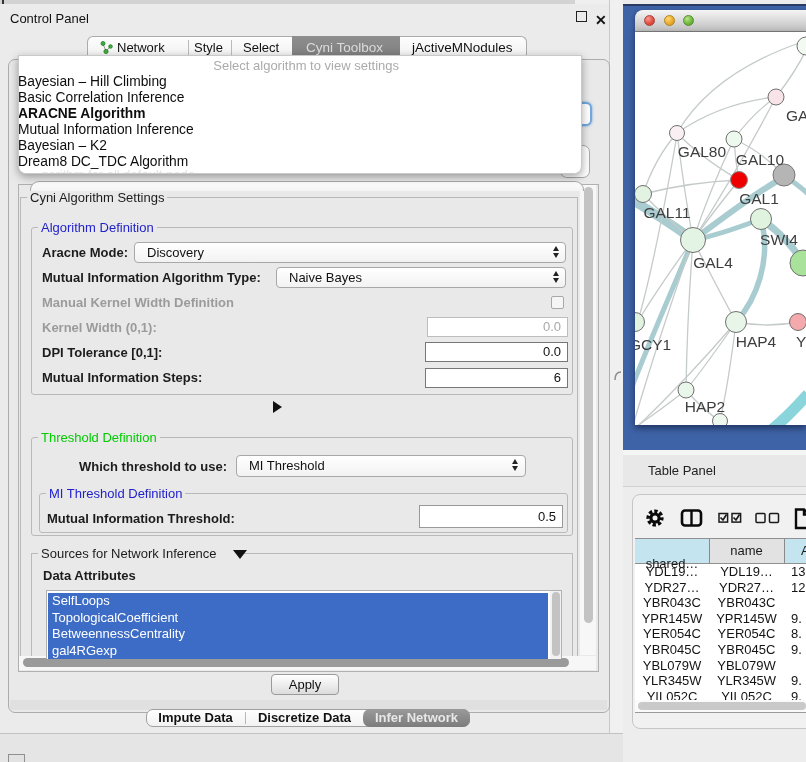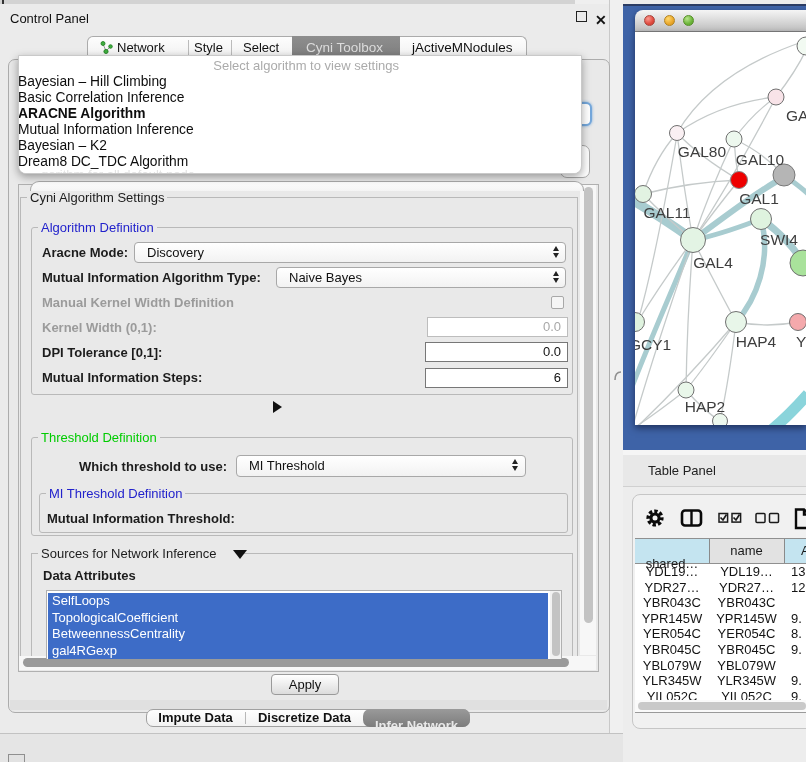--- a/index.html
+++ b/index.html
@@ -103,20 +103,21 @@
   <div class="fst" style="left:38px;top:431px;color:#0c0;">Threshold Definition</div>
 
   <div class="lbl" style="left:79px;top:459px;">Which threshold to use:</div>
   <div class="combo" style="left:236px;top:455px;width:288px;height:20px;line-height:20px;"><span style="margin-left:12px;">MI Threshold</span></div>
   <div class="carr up" style="left:512px;top:459px;"></div>
   <div class="carr dn" style="left:512px;top:466px;"></div>
 
   <div class="fs" style="left:39px;top:493px;width:527px;height:38px;"></div>
   <div class="fst" style="left:46px;top:487px;color:#2222cc;">MI Threshold Definition</div>
   <div class="lbl" style="left:47px;top:511px;">Mutual Information Threshold:</div>
+  <div class="fld" style="left:419px;top:505px;width:136px;height:21px;border:1px solid #999;line-height:21px;color:#111;padding-right:6px;">0.5</div>
 
   <div class="abs" style="left:31px;top:553px;width:540px;height:102px;border:1px solid #b9b9b9;border-bottom:none;"></div>
   <div class="fst" style="left:38px;top:547px;color:#1c1c1c;padding-right:26px;">Sources for Network Inference</div>
   <div class="abs" style="left:233px;top:550px;width:0;height:0;border-left:7px solid transparent;border-right:7px solid transparent;border-top:9px solid #111;"></div>
 
   <div class="lbl" style="left:43px;top:568px;">Data Attributes</div>
   <div class="abs" style="left:46px;top:590px;width:514px;height:68px;background:#fff;border:1px solid #b0b0b0;border-bottom:none;overflow:hidden;">
     <div style="position:absolute;left:1px;top:2px;width:500px;height:80px;background:#3D6CC7;"></div>
     <div style="position:absolute;left:5px;top:2px;font-size:13px;color:#fff;line-height:16.5px;">SelfLoops<br>TopologicalCoefficient<br>BetweennessCentrality<br>gal4RGexp</div>
     <div style="position:absolute;left:503px;top:0;width:11px;height:68px;background:#F2F2F2;"></div>
@@ -124,21 +125,21 @@
   </div>
 
   <div class="abs" style="left:271px;top:674px;width:66px;height:19px;background:linear-gradient(#ffffff,#dcdcdc);border:1px solid #9a9a9a;border-radius:4px;text-align:center;font-size:13px;line-height:19px;color:#111;">Apply</div>
 
   <div class="abs" style="left:146px;top:709px;width:316px;height:18px;">
     <div class="abs" style="left:0;top:0;width:322px;height:16px;background:linear-gradient(#fefefe,#f2f2f2);border:1px solid #a0a0a0;border-radius:7px;"></div>
     <div class="abs" style="left:217px;top:0;width:107px;height:18px;background:linear-gradient(#9a9a9a,#7c7c7c);border-radius:7px;"></div>
     <div class="abs" style="left:99px;top:3px;width:1px;height:12px;background:#b8b8b8;"></div>
     <div class="abs" style="left:0;top:0;width:99px;height:18px;font-size:13px;font-weight:bold;color:#111;text-align:center;line-height:18px;">Impute Data</div>
     <div class="abs" style="left:100px;top:0;width:117px;height:18px;font-size:13px;font-weight:bold;color:#111;text-align:center;line-height:18px;">Discretize Data</div>
-    <div class="abs" style="left:217px;top:8px;width:107px;height:18px;font-size:13px;font-weight:bold;color:#e8e8e8;text-align:center;line-height:18px;">Infer Network</div>
+    <div class="abs" style="left:217px;top:0;width:107px;height:18px;font-size:13px;font-weight:bold;color:#e8e8e8;text-align:center;line-height:18px;">Infer Network</div>
   </div>
 
   <div class="abs" style="left:623px;top:0;width:183px;height:450px;background:#3E63A7;overflow:hidden;">
     <div class="abs" style="left:0;top:0;width:183px;height:4px;background:#ECECEC;"></div>
     <div class="abs" style="left:0;top:4px;width:183px;height:2px;background:#2B3C63;"></div>
     <div class="abs" style="left:12px;top:10px;width:171px;height:21px;background:linear-gradient(#f5f5f5,#bfbfbf);border-radius:8px 0 0 0;border-bottom:1px solid #808080;box-shadow:0 2px 5px rgba(0,0,20,.45);"></div>
     <div class="abs" style="left:21px;top:15px;width:11px;height:11px;border-radius:50%;background:radial-gradient(circle at 35% 30%,#fa9a90,#e04a3e 60%,#c43a30);border:1px solid #a8453c;box-sizing:border-box;"></div>
     <div class="abs" style="left:40.5px;top:15px;width:11px;height:11px;border-radius:50%;background:radial-gradient(circle at 35% 30%,#ffd96e,#eaa72c 60%,#d2951f);border:1px solid #b3831e;box-sizing:border-box;"></div>
     <div class="abs" style="left:60px;top:15px;width:11px;height:11px;border-radius:50%;background:radial-gradient(circle at 35% 30%,#b8e48c,#6cb53a 60%,#5a9e2e);border:1px solid #568f29;box-sizing:border-box;"></div>
     <svg class="abs" style="left:12px;top:32px;box-shadow:0 3px 7px rgba(0,0,20,.5);" width="171" height="393" viewBox="635 32 171 393">

